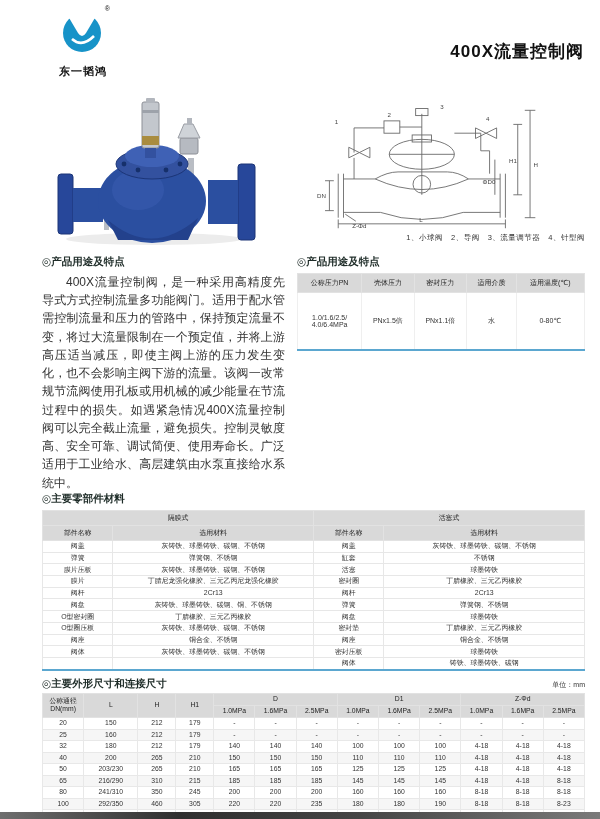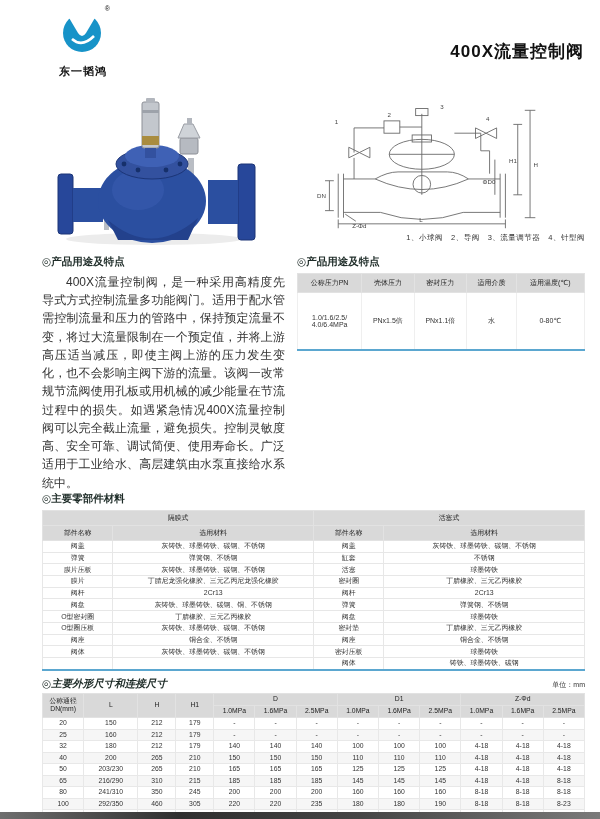--- a/index.html
+++ b/index.html
@@ -303,21 +303,21 @@
               <td></td>
               <td>阀体</td>
               <td>铸铁、球墨铸铁、碳钢</td>
             </tr>
           </tbody>
       </table>
     </div>
 
     <div class="dims">
       <div class="dims-head">
-        <h3 class="section-h" style="margin-bottom:2px;font-style:italic;">◎主要外形尺寸和连接尺寸</h3>
+        <h3 class="section-h" style="margin-bottom:2px;">◎主要外形尺寸和连接尺寸</h3>
         <span class="unit">单位：mm</span>
       </div>
       <table>
         <colgroup>
           <col style="width:7.6%">
             <col style="width:10%">
             <col style="width:7%">
             <col style="width:7%">
           <col style="width:7.6%">
             <col style="width:7.6%">

